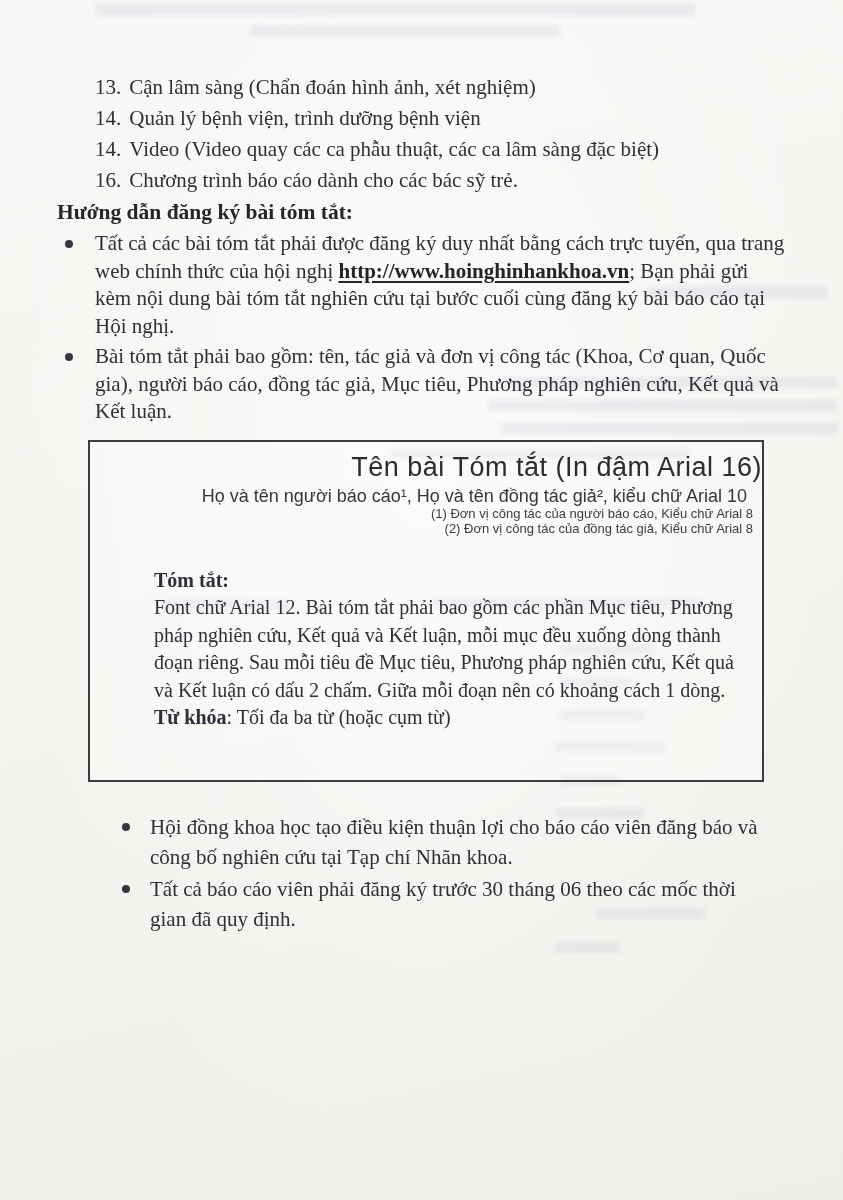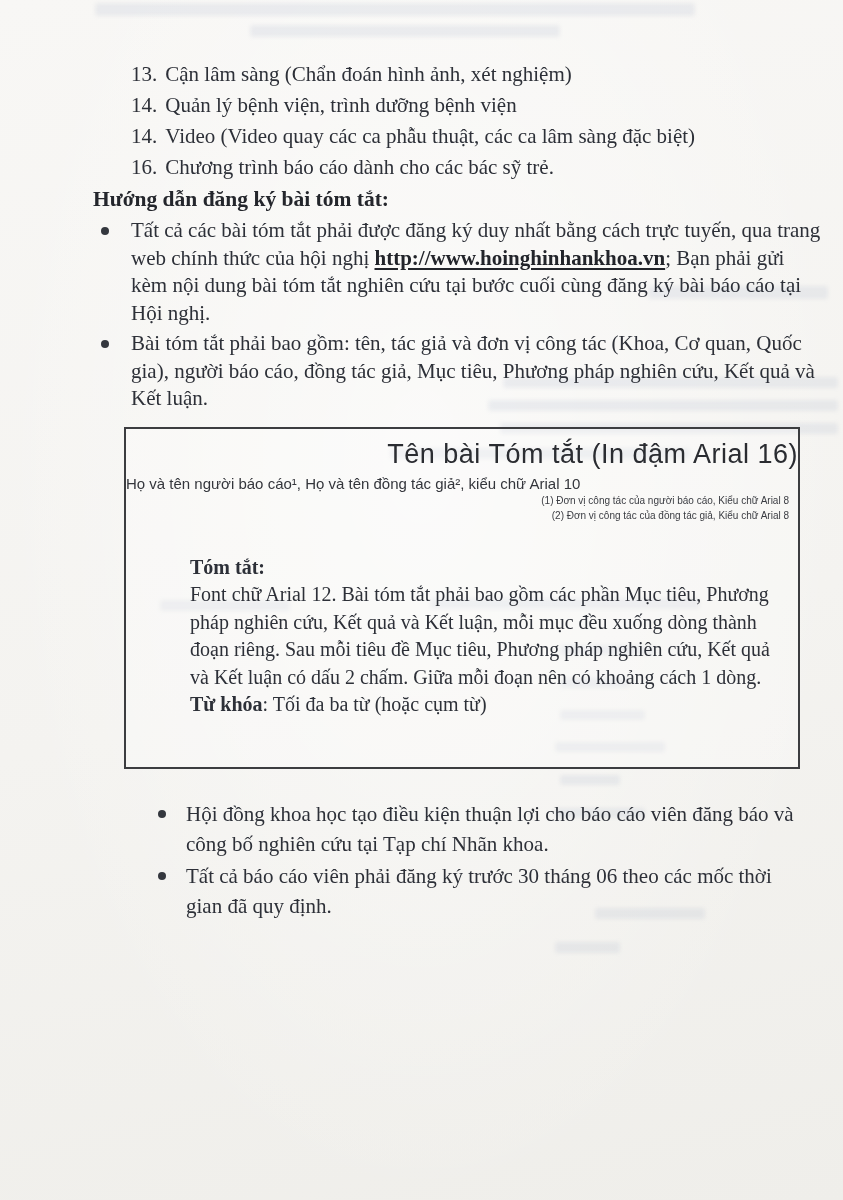--- a/index.html
+++ b/index.html
@@ -20,21 +20,21 @@
   
   .bleed{
     position:absolute;
     background:rgba(105,125,165,.10);
     filter:blur(2px);
     border-radius:3px;
     pointer-events:none;
   }
   .content{
     position:absolute;
-    left:57px; top:59px; width:731px;margin-left:36px;
+    left:57px; top:72px; width:731px;
   }
   ol.topic-list{
     list-style:none; margin:0 0 0 38px; padding:0;
     font-size:21px; line-height:31px;
   }
   ol.topic-list .num{ margin-right:8px; }
   h2.guide-heading{
     margin:2px 0 0 0;
     font-size:21.5px; line-height:29px;
     font-weight:bold; color:#24262c;
@@ -68,29 +68,29 @@
     font-family:"Liberation Sans", sans-serif;
   }
   .box-title{
     margin-top:8px;
     text-align:right;
     font-size:27px; line-height:34px;
     font-weight:500; letter-spacing:.5px;
     color:#2a2c31;
   }
   .box-authors{
-    margin-top:3px; padding-right:1px;
-    text-align:left;
-    font-size:15px; line-height:19px;
+    margin-top:3px; padding-right:15px;
+    text-align:right;
+    font-size:18px; line-height:19px;
     color:#34363c;
   }
   .box-footnote{
     padding-right:9px;
     text-align:right;
-    font-size:10px; line-height:15.5px;
+    font-size:13px; line-height:15.5px;
     color:#3a3c42;
   }
   .box-abstract{
     margin:30px 28px 0 64px;
     font-family:"Liberation Serif", serif;
     font-size:20px; line-height:27.5px;
   }
   .abstract-label{ font-weight:bold; }
   .keywords b{ font-weight:bold; }
   ul.bullets.notes{

